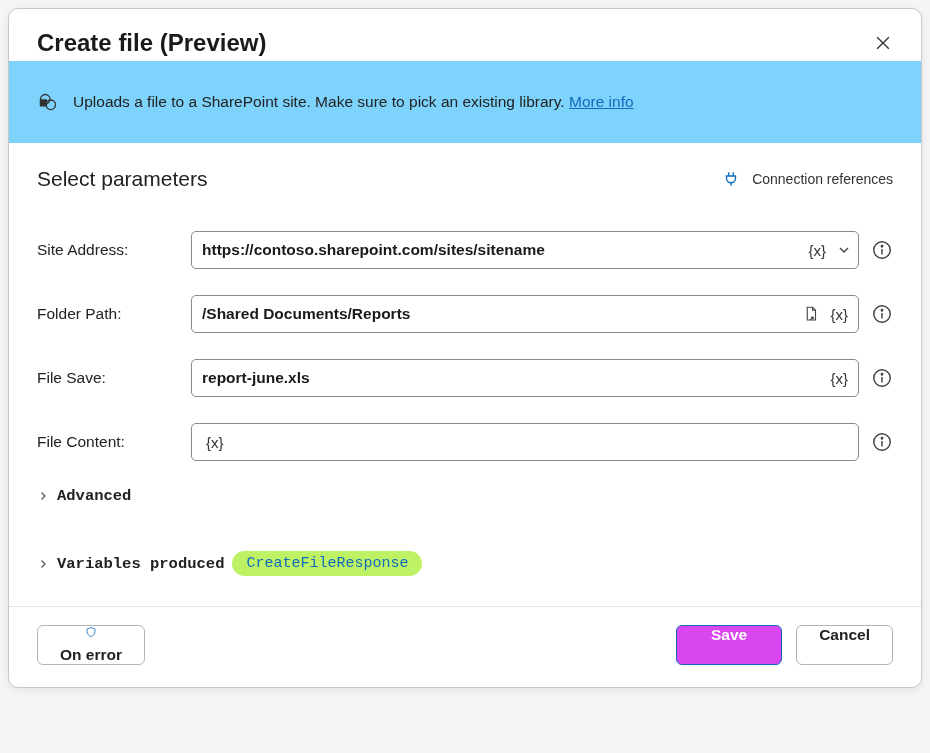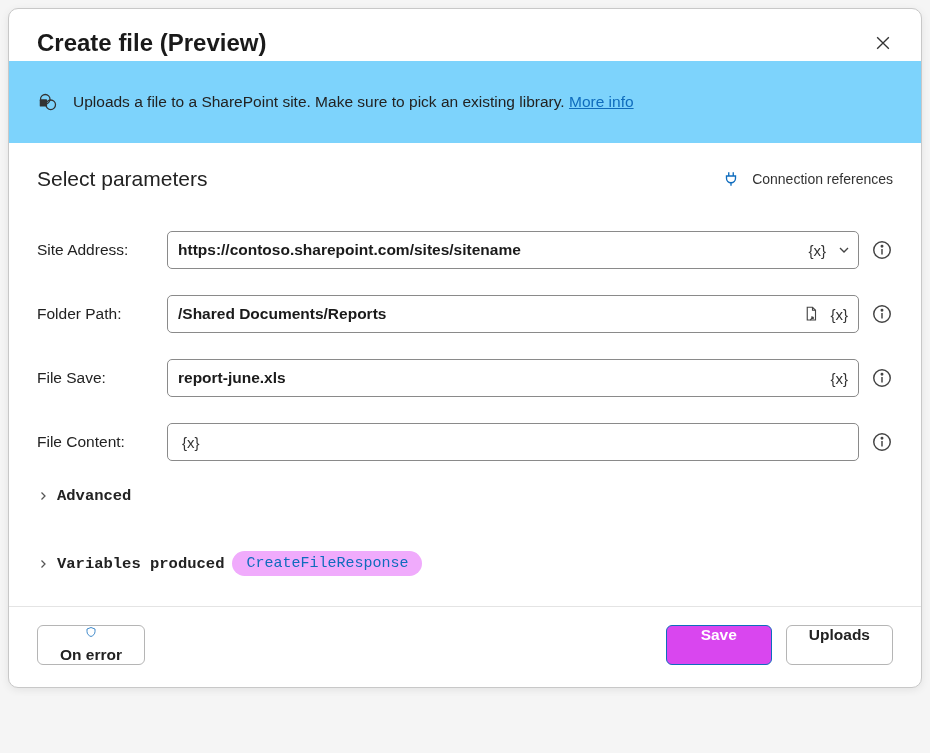--- a/index.html
+++ b/index.html
@@ -91,20 +91,21 @@
     }
     .input-wrap {
       flex: 1;
       display: flex;
       align-items: center;
       border: 1px solid #8a8a8a;
       border-radius: 5px;
       height: 38px;
       padding: 0 6px 0 10px;
       gap: 6px;
+      margin-left: 24px;
     }
     .input-wrap input {
       flex: 1;
       border: none;
       outline: none;
       font-size: 15.5px;
       font-weight: 600;
       color: #1a1a1a;
       background: transparent;
       font-family: inherit;
@@ -136,21 +137,21 @@
       gap: 8px;
       font-size: 15.5px;
       color: #222;
       font-weight: 600;
       margin: 6px 0 22px 0;
       cursor: pointer;
       font-family: Liberation Mono, monospace;
     }
     .expander .chev { width: 12px; height: 12px; color: #555; }
     .tag {
-      background: #f0abfc;
+      background: #bef264;
       color: #0f6cbd;
       border-radius: 14px;
       padding: 4px 14px;
       font-size: 15px;
       font-weight: 400;
       cursor: pointer;
     }
     .vars-row { font-weight: 600; margin-top: 46px; }
     .footer {
       border-top: 1px solid #e4e4e4;
@@ -300,17 +301,17 @@
 
   <div class="footer">
     <button class="btn">
       <svg class="shield-icon" viewBox="0 0 24 24" fill="none" stroke="currentColor" stroke-width="1.6">
         <path d="M12 3l8 3v5c0 5-3.5 8.5-8 10-4.5-1.5-8-5-8-10V6l8-3z"></path>
       </svg>
       <span>On error</span>
     </button>
     <div class="footer-right">
       <button class="btn primary">Save</button>
-      <button class="btn">Uploads</button>
+      <button class="btn">Cancel</button>
     </div>
   </div>
 
 </div>
 
 </body></html>

